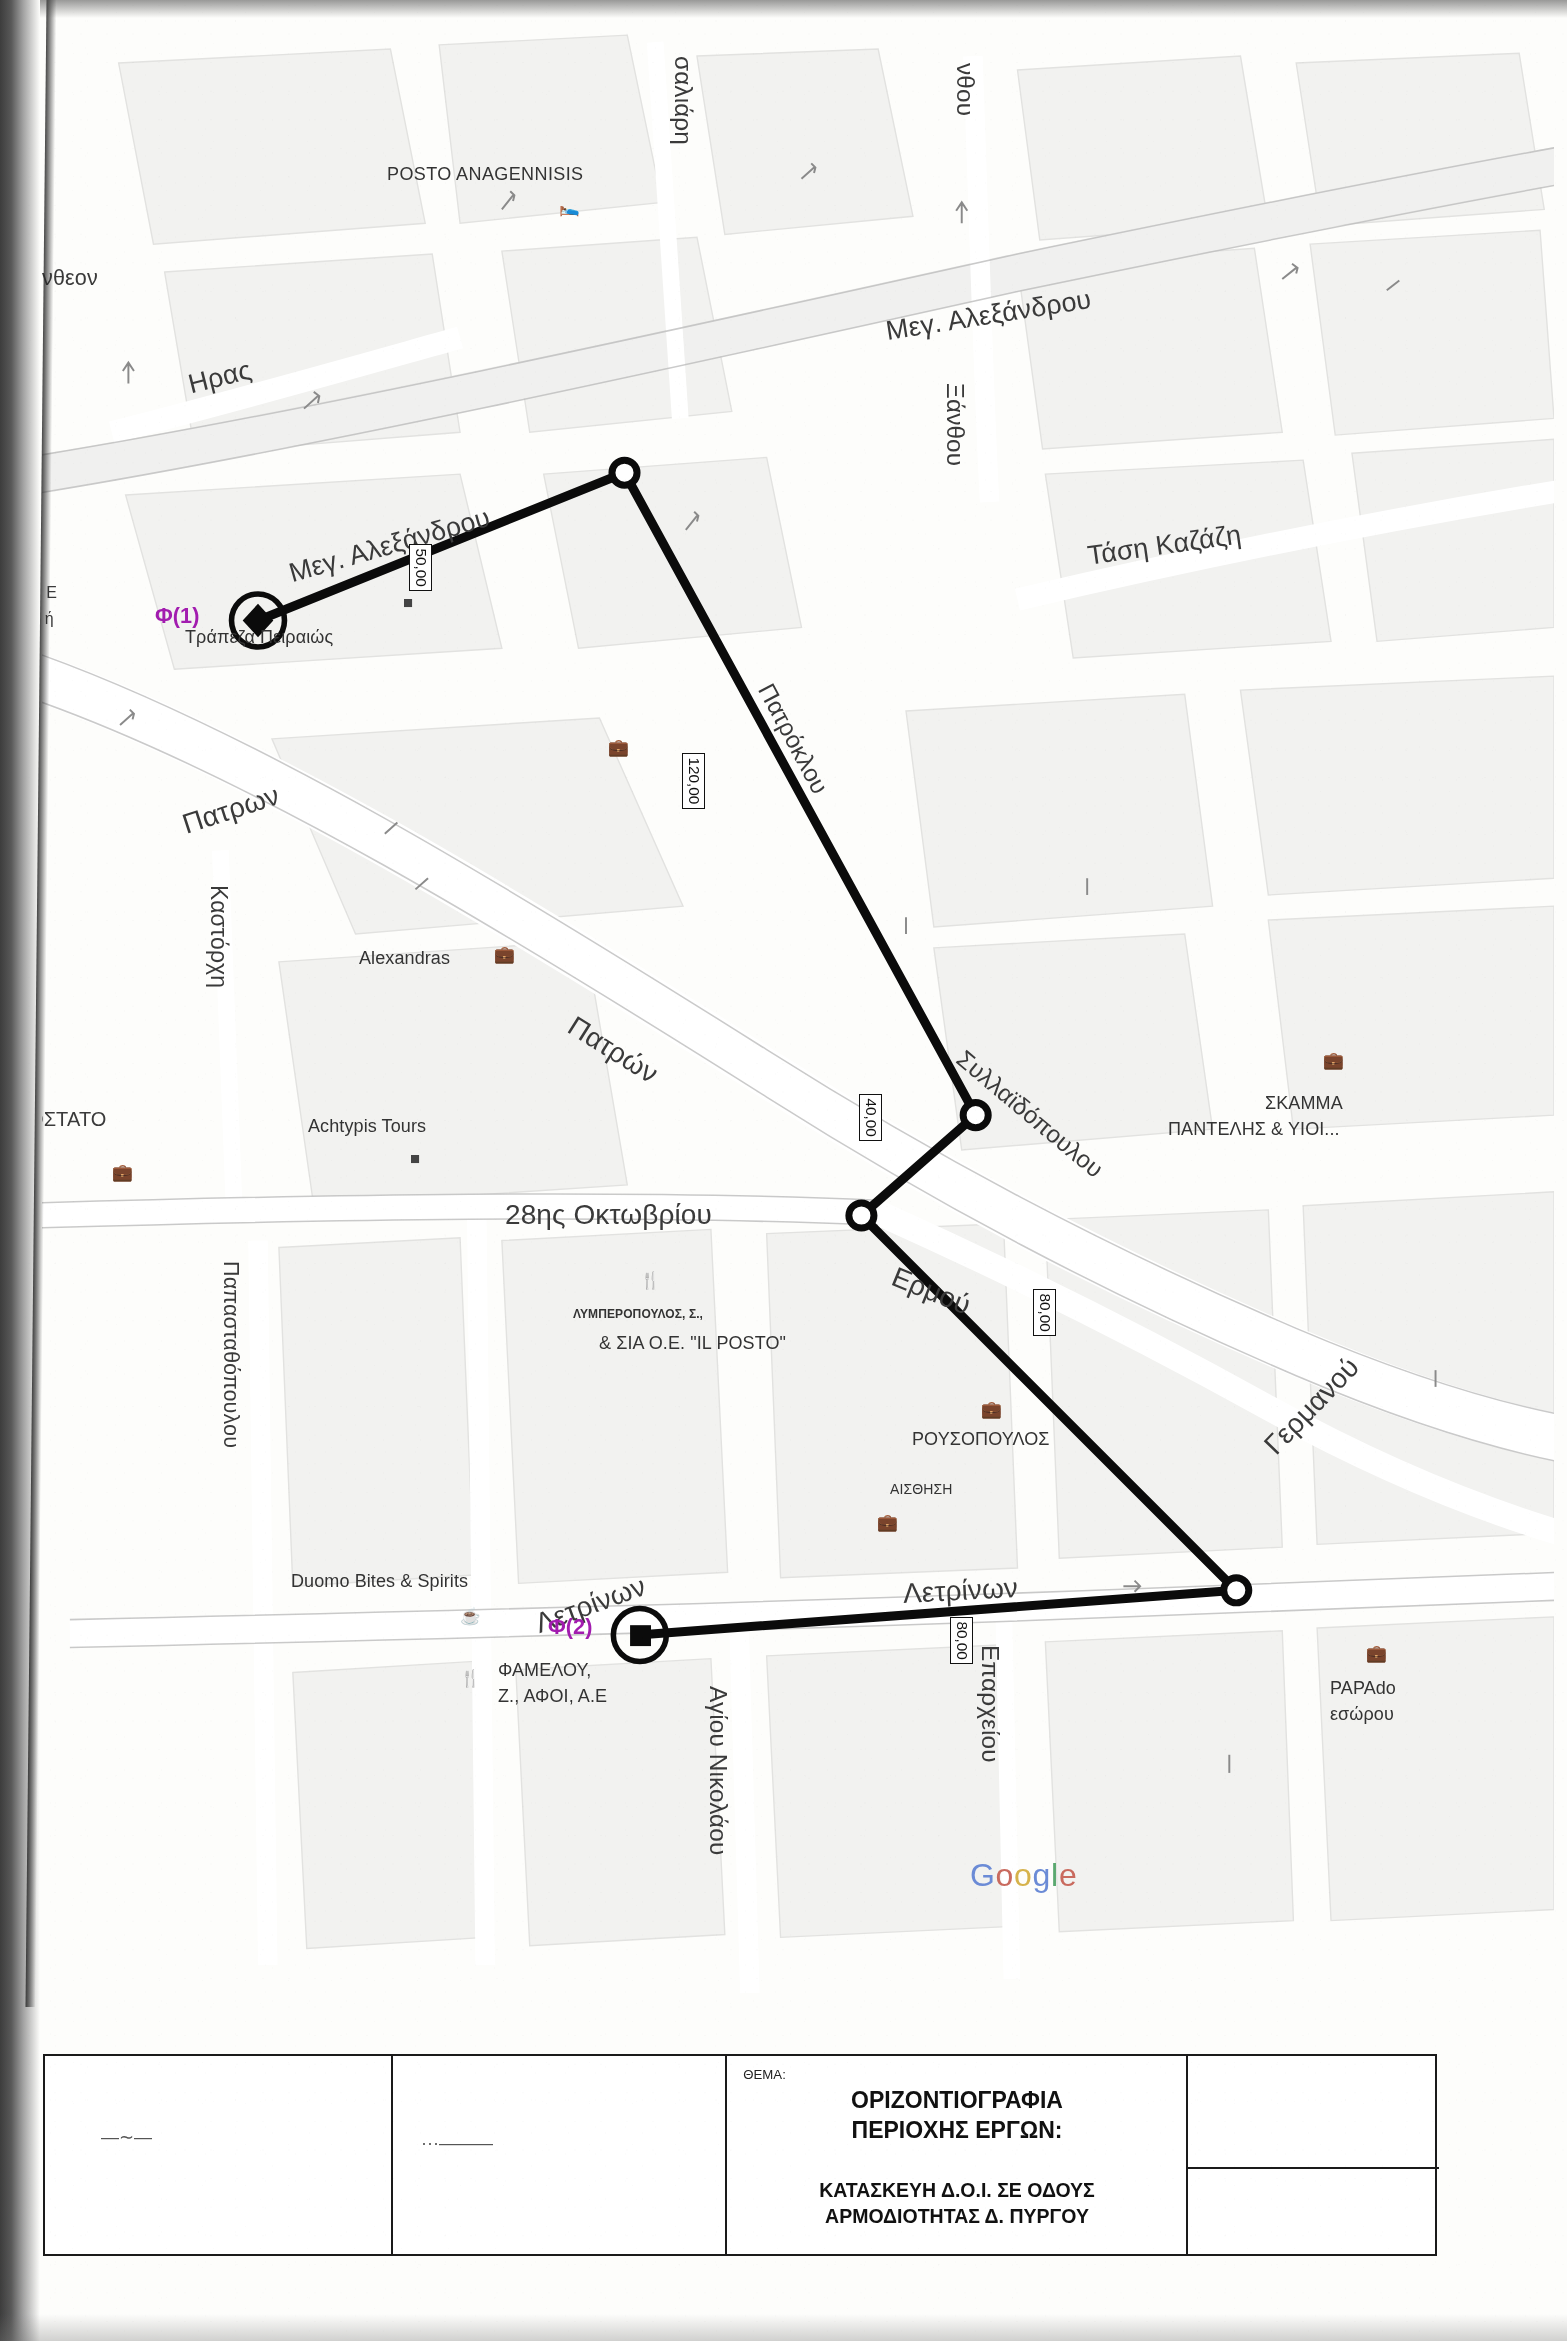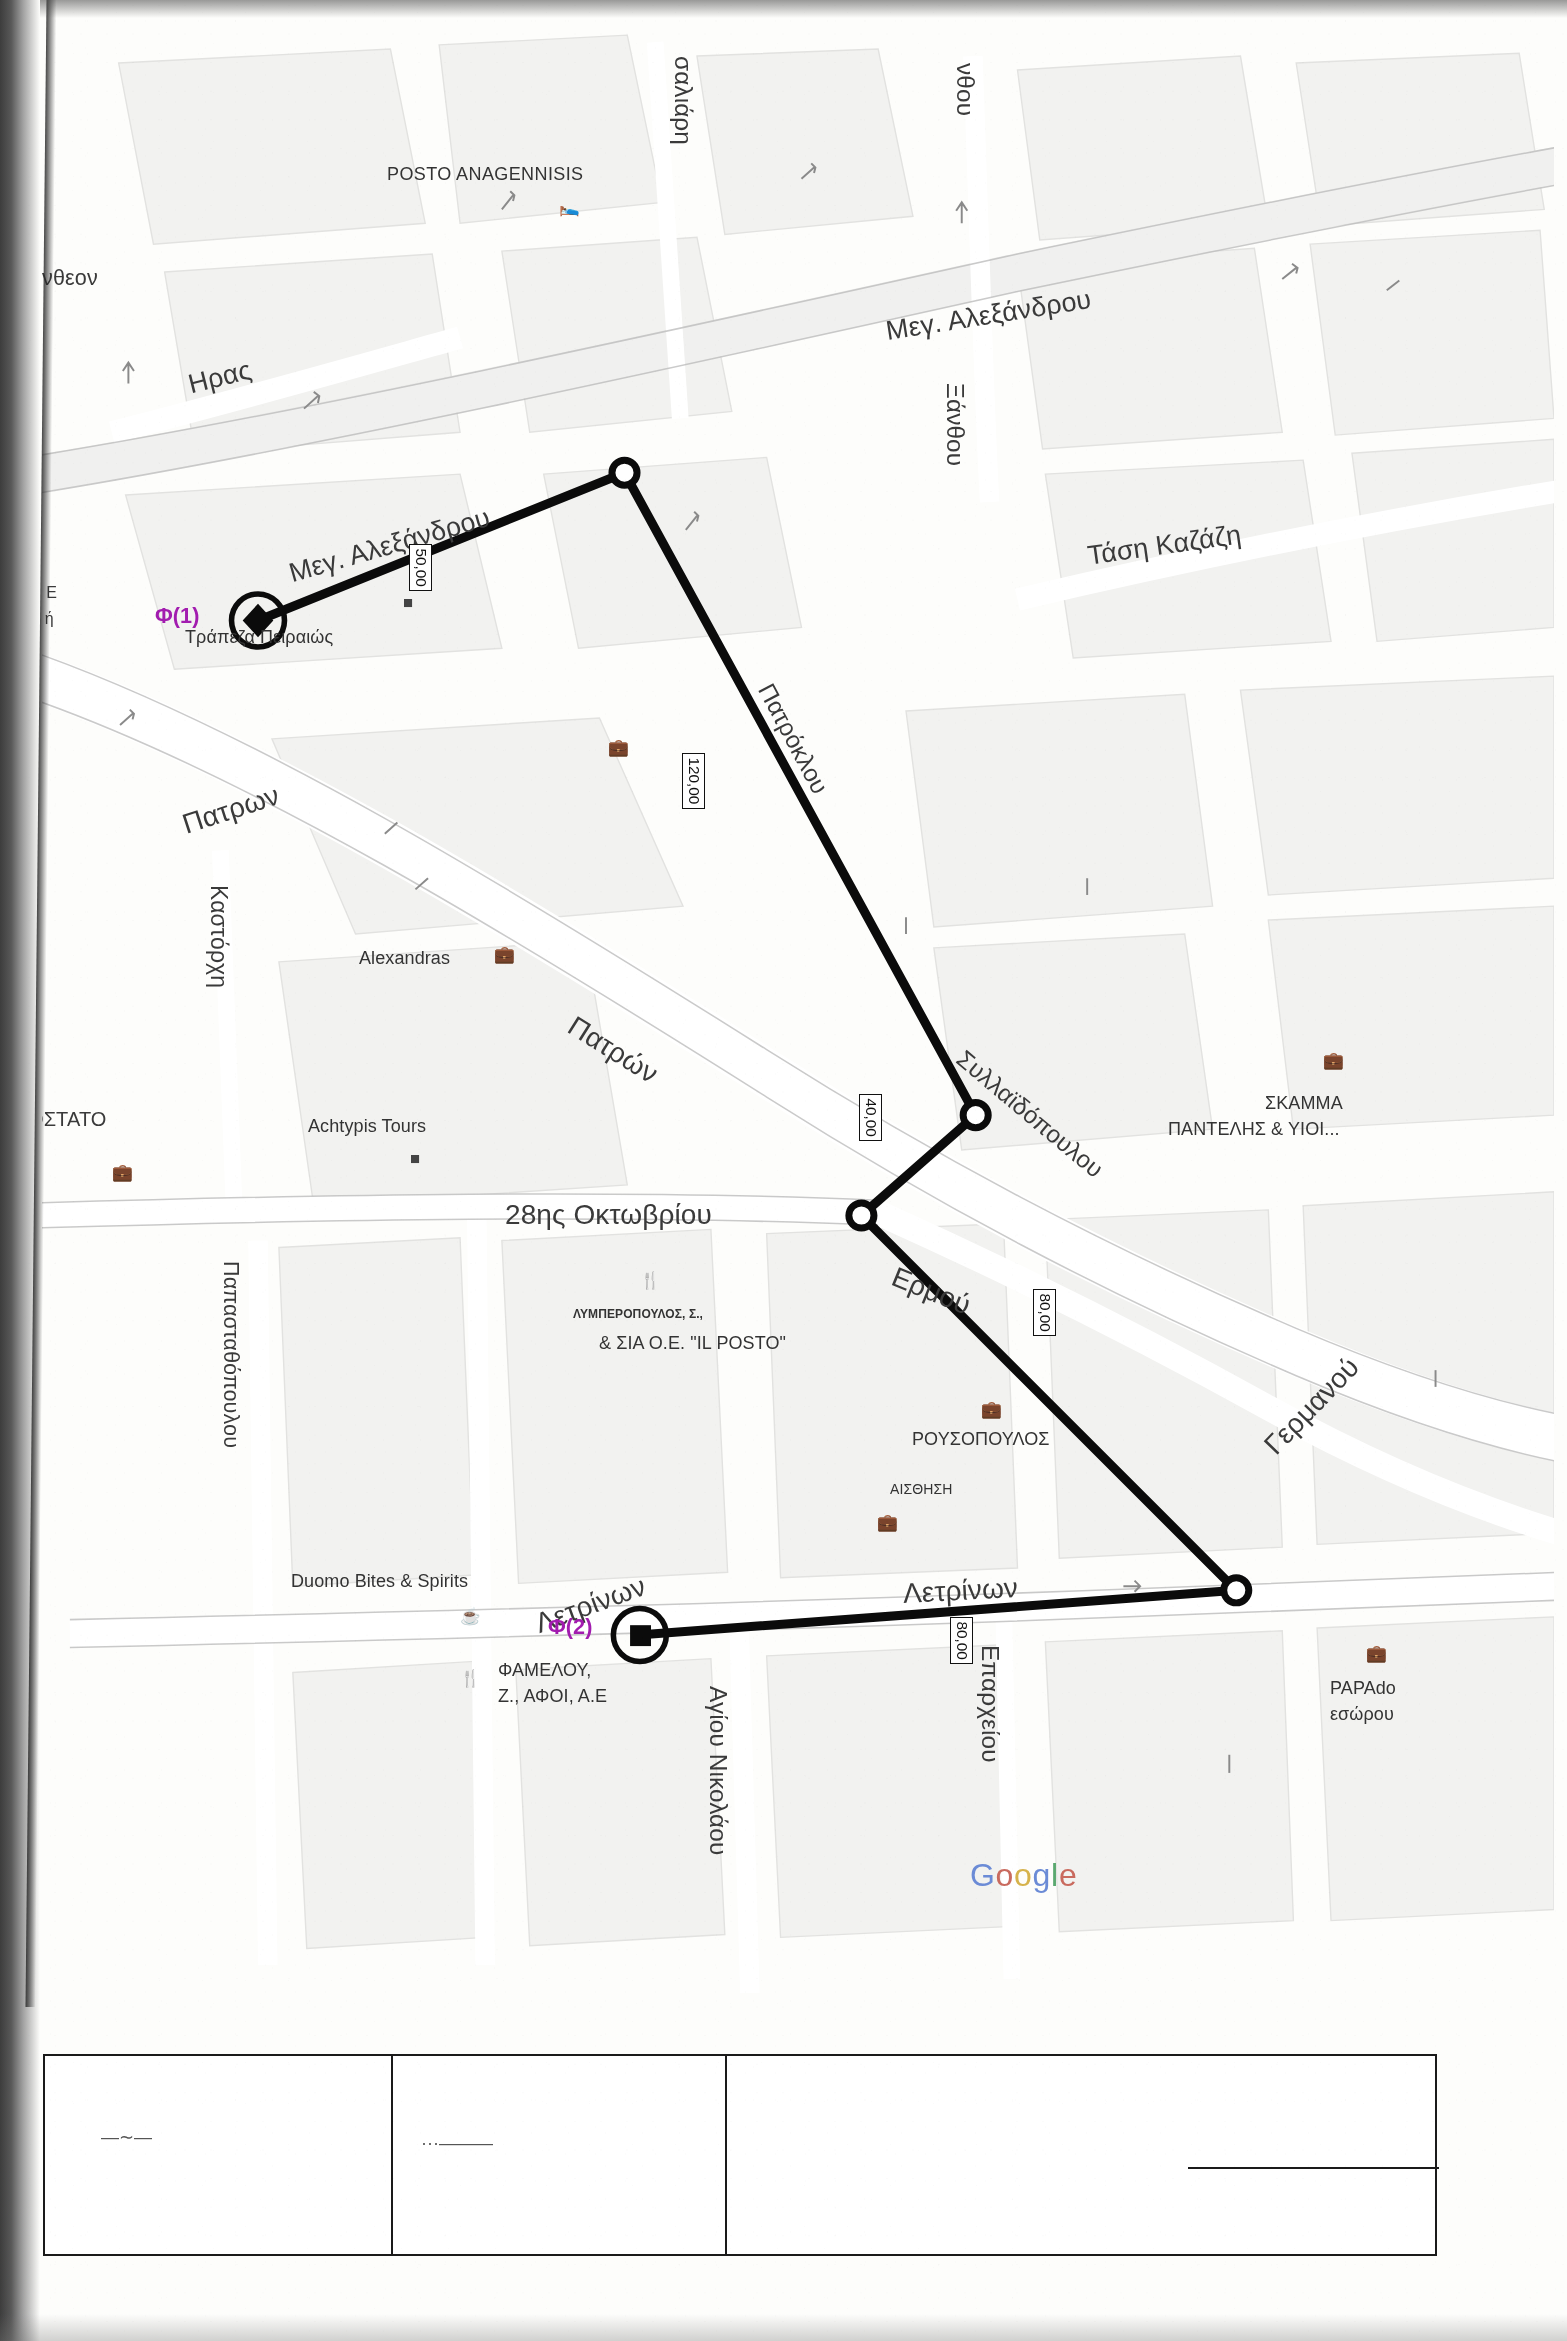--- a/index.html
+++ b/index.html
@@ -395,20 +395,27 @@
     </div>
   </div>
 
   <div class="titleblock">
     <div class="tb-cell tb-c1">
       <div class="scribble" style="left:56px;top:70px;">—∼—</div>
     </div>
     <div class="tb-cell tb-c2">
       <div class="scribble" style="left:28px;top:77px;">···———</div>
     </div>
+    <div class="tb-cell tb-c3">
+      <div class="tb-small" style="left:15.3px;top:11px;">ΘΕΜΑ:</div>
+      <div class="tb-main" style="top:31px;">ΟΡΙΖΟΝΤΙΟΓΡΑΦΙΑ</div>
+      <div class="tb-main" style="top:61px;">ΠΕΡΙΟΧΗΣ ΕΡΓΩΝ:</div>
+      <div class="tb-sub" style="top:123px;">ΚΑΤΑΣΚΕΥΗ Δ.Ο.Ι. ΣΕ ΟΔΟΥΣ</div>
+      <div class="tb-sub" style="top:149px;">ΑΡΜΟΔΙΟΤΗΤΑΣ Δ. ΠΥΡΓΟΥ</div>
+    </div>
     <div class="tb-divider"></div>
   </div>
 
   <div class="grain"></div>
   <div class="edge-left"></div>
   <div class="edge-left2"></div>
   <div class="edge-top"></div>
   <div class="edge-bottom"></div>
 </div>
 

